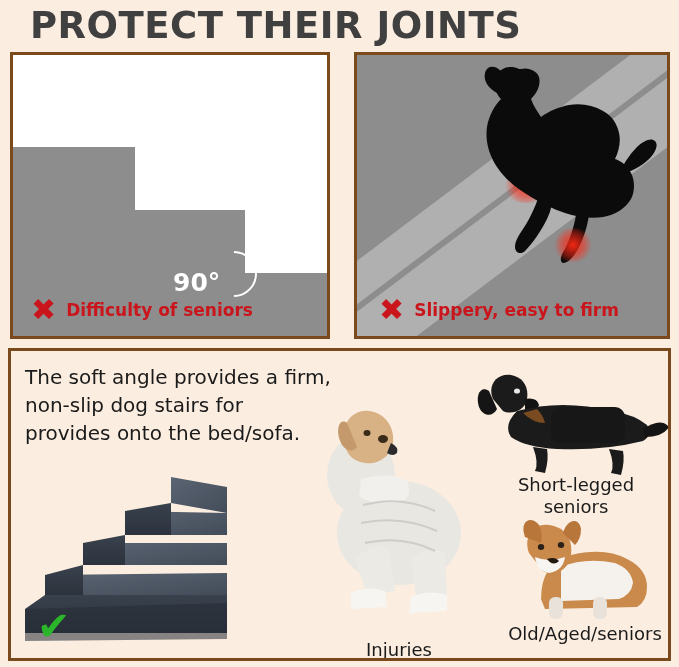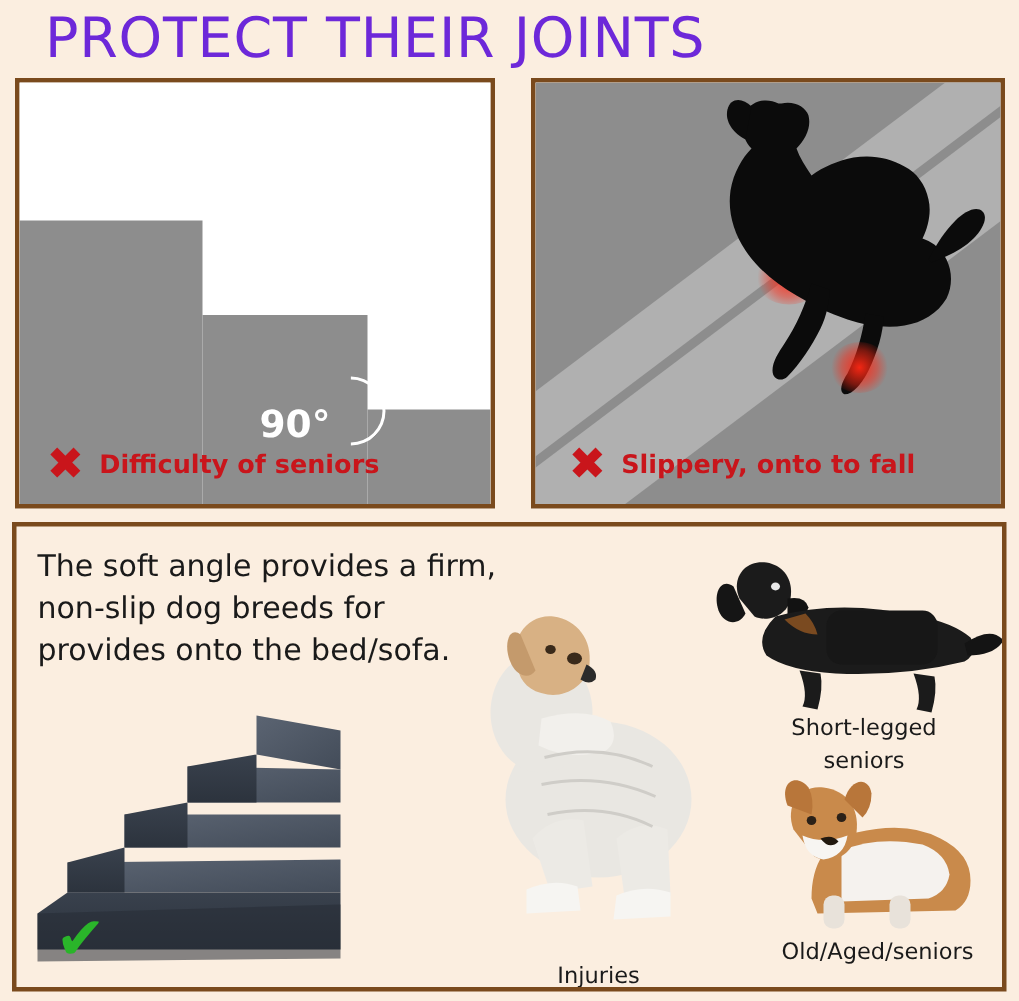--- a/index.html
+++ b/index.html
@@ -20,23 +20,23 @@
     background: #fbeee0;
   }
 
   
   .headline {
     position: absolute;
     left: 30px;
     top: 4px;
     width: 620px;
     font-size: 37px;
-    font-weight: normal;
+    font-weight: bold;
     letter-spacing: 0.5px;
-    color: #6d28d9;
+    color: #404040;
     font-family: "DejaVu Sans", sans-serif;
     white-space: nowrap;
   }
 
   
   .panel {
     position: absolute;
     box-sizing: border-box;
     border: 3px solid #7a4a1d;
     background: #ffffff;
@@ -198,21 +198,21 @@
   .photo {
     position: absolute;
     overflow: hidden;
   }
   .photo-injuries { left: 288px; top: 32px; width: 190px; height: 238px; }
   .photo-dachshund { left: 452px; top: 8px; width: 210px; height: 118px; }
   .photo-corgi { left: 490px; top: 160px; width: 165px; height: 112px; }
 
   .cap {
     position: absolute;
-    font-size: 15px;
+    font-size: 18px;
     color: #1a1a1a;
     font-family: "DejaVu Sans", sans-serif;
     text-align: center;
     line-height: 22px;
   }
   .cap-injuries { left: 318px; top: 288px; width: 140px; }
   .cap-short { left: 480px; top: 123px; width: 170px; }
   .cap-old { left: 478px; top: 272px; width: 192px; }
 </style>
 </head>
@@ -255,29 +255,29 @@
         <path fill="#0b0b0b" d="M132,146 C130,160 126,174 120,186 C116,192 114,198 118,200
           C124,200 130,192 134,184 C140,172 144,158 144,148 Z"></path>
         <path fill="#0b0b0b" d="M176,112 C186,108 196,104 204,96 C210,90 214,82 210,78
           C206,74 198,78 192,84 C184,92 178,102 174,110 Z"></path>
       </svg>
 
       <div class="glow glow-b"></div>
     </div>
     <div class="caption caption-right">
       <span class="xmark">✖</span>
-      <span class="caption-text">Slippery, onto to fall</span>
+      <span class="caption-text">Slippery, easy to firm</span>
     </div>
   </div>
 
   <div class="panel panel-bottom">
 
     <div class="bp-text">
       <div>The soft angle provides a firm,</div>
-      <div>non-slip dog breeds for</div>
+      <div>non-slip dog stairs for</div>
       <div>provides onto the bed/sofa.</div>
     </div>
 
     <svg class="foam-stairs" viewBox="0 0 215 175">
       <defs>
         <linearGradient id="foamTop" x1="0" y1="0" x2="1" y2="1">
           <stop offset="0%" stop-color="#5b6472"></stop>
           <stop offset="100%" stop-color="#434c59"></stop>
         </linearGradient>
         <linearGradient id="foamFace" x1="0" y1="0" x2="0" y2="1">

